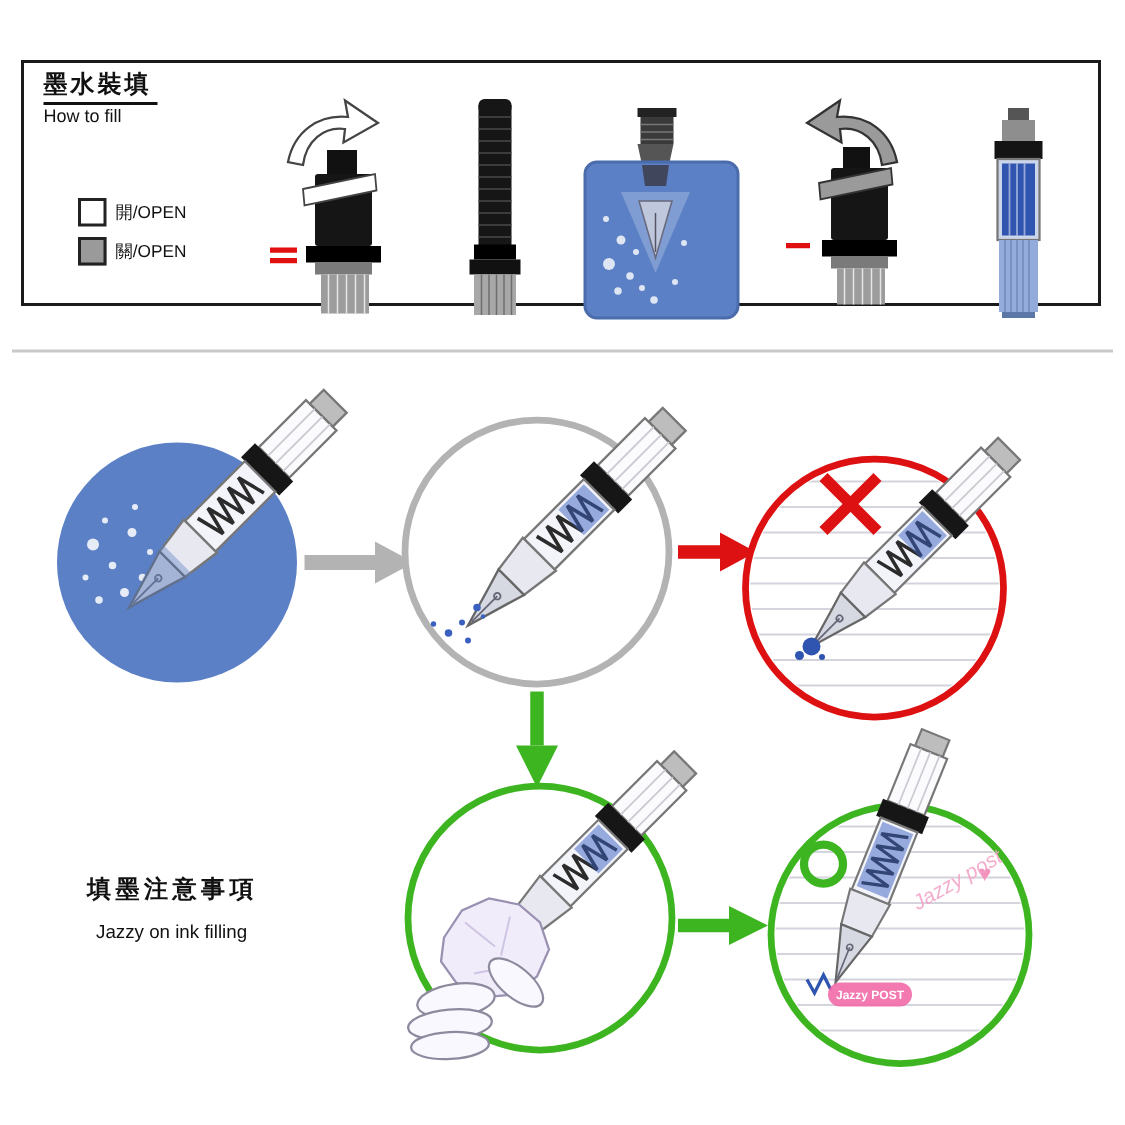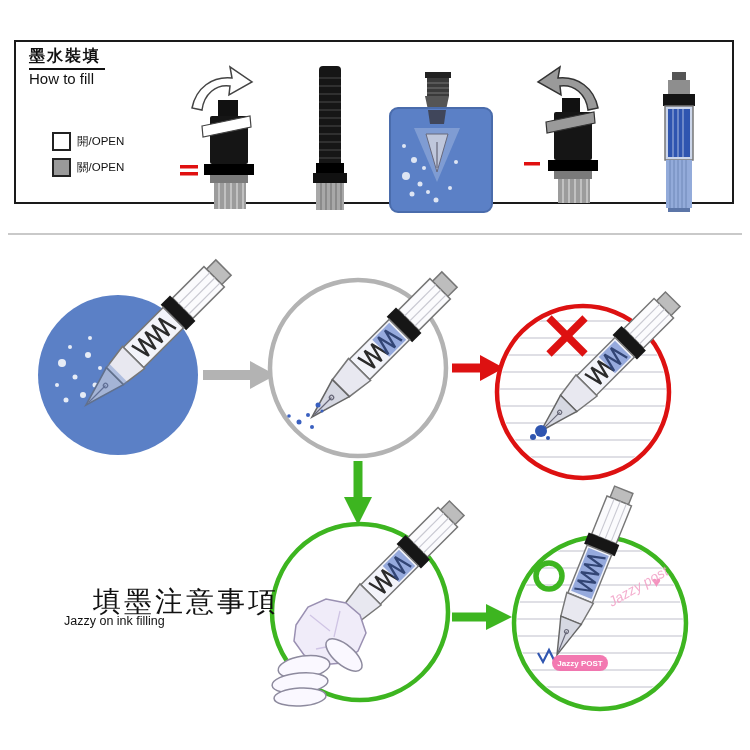--- a/index.html
+++ b/index.html
@@ -1,30 +1,30 @@
 <!DOCTYPE html>
 <html><head>
 <meta charset="utf-8">
 <style>
   html,body{margin:0;padding:0;background:#fff;}
   body{font-family:"Liberation Sans","DejaVu Sans",sans-serif;color:#111;}
   .sheet{position:relative;width:750px;height:750px;background:#fff;overflow:hidden;}
   .howto-box{position:absolute;left:14px;top:40px;width:720px;height:164px;border:2px solid #1a1a1a;background:#fff;box-sizing:border-box;}
   .steps-svg{position:absolute;left:0;top:0;}
   .howto-title{position:absolute;left:13px;top:4px;font-size:16px;font-weight:bold;letter-spacing:2px;border-bottom:2px solid #111;padding:0 4px 1px 0;}
-  .howto-sub{position:absolute;left:13px;top:28px;font-size:15px;}
+  .howto-sub{position:absolute;left:13px;top:28px;font-size:12px;}
   .legend{position:absolute;left:36px;top:90px;}
   .legend-row{display:flex;align-items:center;margin-bottom:7px;}
   .sw{width:19px;height:19px;border:2px solid #222;box-sizing:border-box;display:inline-block;}
   .sw-open{background:#fff;}
   .sw-close{background:#9a9a9a;}
   .legend-label{font-size:11.5px;margin-left:6px;}
   .divider{position:absolute;left:8px;top:233px;width:734px;height:2px;background:#c9c9c9;}
   .notice-svg{position:absolute;left:0;top:235px;}
-  .notice-title{position:absolute;left:58px;top:583px;font-size:28px;font-weight:normal;letter-spacing:3px;margin-left:35px;}
+  .notice-title{position:absolute;left:58px;top:583px;font-size:16px;font-weight:bold;letter-spacing:3px;}
   .notice-sub{position:absolute;left:64px;top:614px;font-size:12.5px;}
 </style>
 </head>
 <body>
 
 <div class="sheet">
 
   <div class="howto-box">
     <svg class="steps-svg" width="716" height="186" viewBox="0 0 716 186">
 

